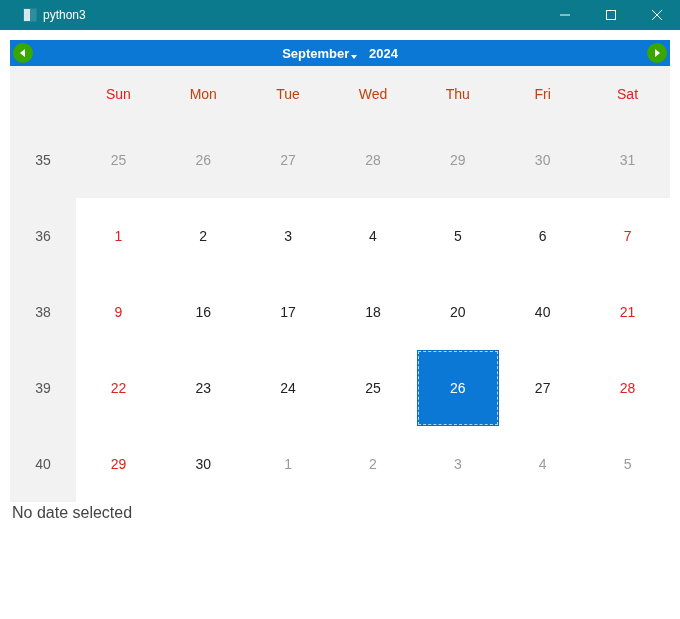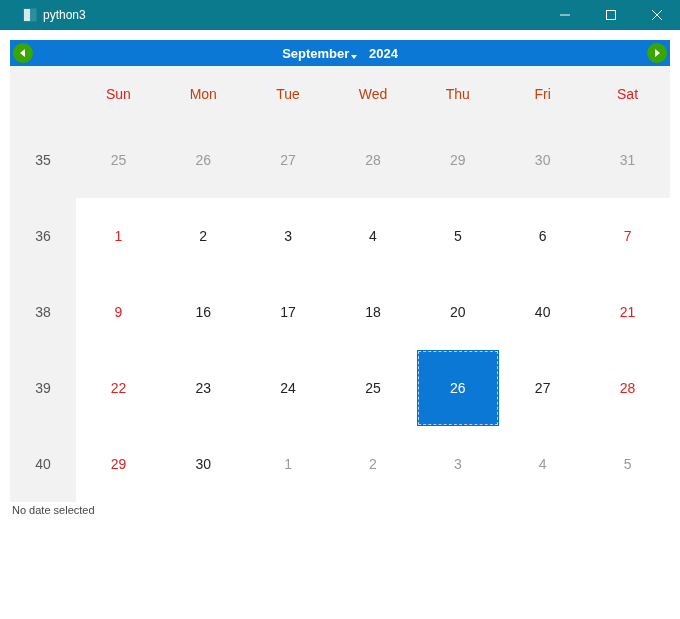--- a/index.html
+++ b/index.html
@@ -111,21 +111,21 @@
     background: #0b78d6;
     color: #fff;
     display: flex; align-items:center; justify-content:center;
     outline: 1px dashed rgba(255,255,255,0.7);
     outline-offset: -2px;
     border: 1px solid #0a6cc0;
   }
   tr.first-row td.daycell { background:#f2f2f2; }
 
   .status {
-    font-size: 11px;
+    font-size: 16px;
     color: #444;
     padding: 2px 2px 0 2px;
   }
 </style>
 </head>
 <body>
 
 <div class="titlebar">
   <span class="app-icon">
     <svg width="14" height="14" viewBox="0 0 14 14">

